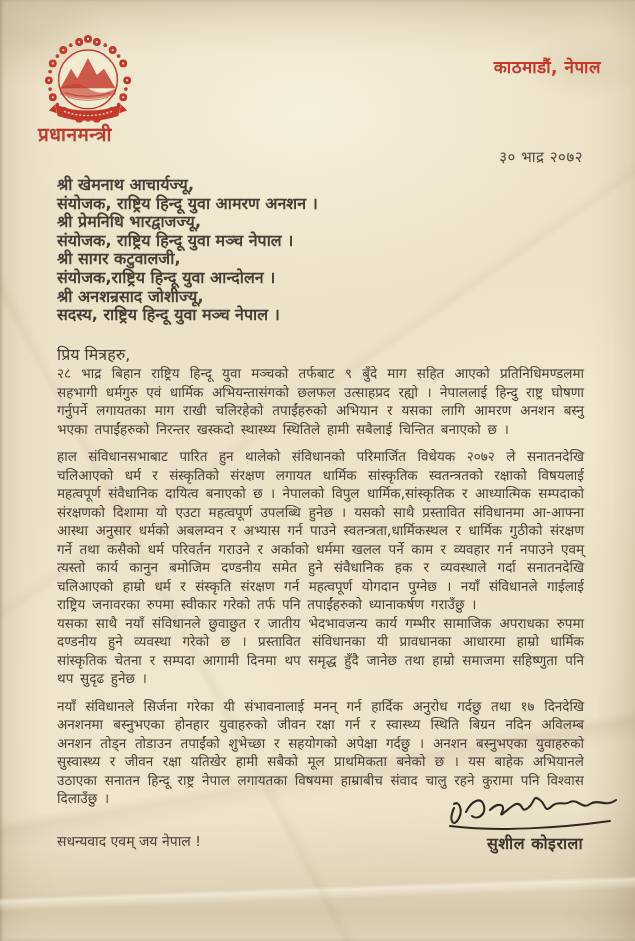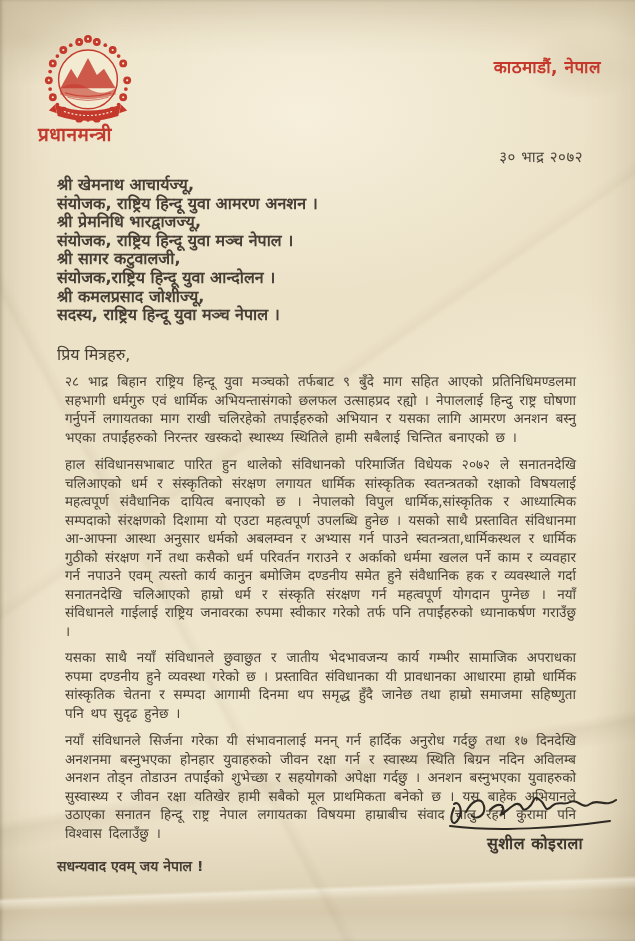--- a/index.html
+++ b/index.html
@@ -42,25 +42,25 @@
   .date-line{
     position:absolute;right:52px;top:146px;
     color:#51483d;font-size:15px;letter-spacing:.5px;
   }
 
   .content{position:absolute;left:57px;top:176px;width:527px;color:#473f35;}
   .recipients{font-size:16px;font-weight:bold;line-height:18.6px;}
   .recipients div{white-space:nowrap;}
   .salutation{margin-top:21px;font-size:16px;line-height:18.5px;}
   .body-para{
-    margin:8px;font-size:13.5px;line-height:18.5px;
+    margin:0;font-size:13.5px;line-height:18.5px;
     text-align:justify;word-spacing:2.5px;
   }
   .body-para.gap-after{margin-bottom:9px;}
-  .closing{margin-top:15px;font-size:14px;line-height:18.5px;font-weight:bold;}
+  .closing{margin-top:24px;font-size:14px;line-height:18.5px;}
 
   .signature{position:absolute;left:436px;top:778px;width:198px;text-align:center;}
   .signature-scrawl{display:block;margin:0 auto;}
   .signature-name{font-size:16px;font-weight:bold;color:#3d362d;margin-top:-4px;letter-spacing:.5px;}
 </style>
 </head>
 <body>
 
 <div class="page">
 
@@ -134,21 +134,21 @@
 
   <div class="content">
 
     <div class="recipients">
       <div>श्री खेमनाथ आचार्यज्यू,</div>
       <div>संयोजक, राष्ट्रिय हिन्दू युवा आमरण अनशन ।</div>
       <div>श्री प्रेमनिधि भारद्वाजज्यू,</div>
       <div>संयोजक, राष्ट्रिय हिन्दू युवा मञ्च नेपाल ।</div>
       <div>श्री सागर कटुवालजी,</div>
       <div>संयोजक,राष्ट्रिय हिन्दू युवा आन्दोलन ।</div>
-      <div>श्री कमलप्रसाद जोशीज्यू,</div>
+      <div>श्री अनशन्रसाद जोशीज्यू,</div>
       <div>सदस्य, राष्ट्रिय हिन्दू युवा मञ्च नेपाल ।</div>
     </div>
 
     <div class="salutation">प्रिय मित्रहरु,</div>
 
     <p class="body-para gap-after">२८ भाद्र बिहान राष्ट्रिय हिन्दू युवा मञ्चको तर्फबाट ९ बुँदे माग सहित आएको प्रतिनिधिमण्डलमा सहभागी धर्मगुरु एवं धार्मिक अभियन्तासंगको छलफल उत्साहप्रद रह्यो । नेपाललाई हिन्दु राष्ट्र घोषणा गर्नुपर्ने लगायतका माग राखी चलिरहेको तपाईंहरुको अभियान र यसका लागि आमरण अनशन बस्नु भएका तपाईंहरुको निरन्तर खस्कदो स्थास्थ्य स्थितिले हामी सबैलाई चिन्तित बनाएको छ ।</p>
     <p class="body-para">हाल संविधानसभाबाट पारित हुन थालेको संविधानको परिमार्जित विधेयक २०७२ ले सनातनदेखि चलिआएको धर्म र संस्कृतिको संरक्षण लगायत धार्मिक सांस्कृतिक स्वतन्त्रतको रक्षाको विषयलाई महत्वपूर्ण संवैधानिक दायित्व बनाएको छ । नेपालको विपुल धार्मिक,सांस्कृतिक र आध्यात्मिक सम्पदाको संरक्षणको दिशामा यो एउटा महत्वपूर्ण उपलब्धि हुनेछ । यसको साथै प्रस्तावित संविधानमा आ-आफ्ना आस्था अनुसार धर्मको अबलम्वन र अभ्यास गर्न पाउने स्वतन्त्रता,धार्मिकस्थल र धार्मिक गुठीको संरक्षण गर्ने तथा कसैको धर्म परिवर्तन गराउने र अर्काको धर्ममा खलल पर्ने काम र व्यवहार गर्न नपाउने एवम् त्यस्तो कार्य कानुन बमोजिम दण्डनीय समेत हुने संवैधानिक हक र व्यवस्थाले गर्दा सनातनदेखि चलिआएको हाम्रो धर्म र संस्कृति संरक्षण गर्न महत्वपूर्ण योगदान पुग्नेछ । नयाँ संविधानले गाईलाई राष्ट्रिय जनावरका रुपमा स्वीकार गरेको तर्फ पनि तपाईंहरुको ध्यानाकर्षण गराउँछु ।</p>
     <p class="body-para gap-after">यसका साथै नयाँ संविधानले छुवाछुत र जातीय भेदभावजन्य कार्य गम्भीर सामाजिक अपराधका रुपमा दण्डनीय हुने व्यवस्था गरेको छ । प्रस्तावित संविधानका यी प्रावधानका आधारमा हाम्रो धार्मिक सांस्कृतिक चेतना र सम्पदा आगामी दिनमा थप समृद्ध हुँदै जानेछ तथा हाम्रो समाजमा सहिष्णुता पनि थप सुदृढ हुनेछ ।</p>
     <p class="body-para">नयाँ संविधानले सिर्जना गरेका यी संभावनालाई मनन् गर्न हार्दिक अनुरोध गर्दछु तथा १७ दिनदेखि अनशनमा बस्नुभएका होनहार युवाहरुको जीवन रक्षा गर्न र स्वास्थ्य स्थिति बिग्रन नदिन अविलम्ब अनशन तोड्न तोडाउन तपाईंको शुभेच्छा र सहयोगको अपेक्षा गर्दछु । अनशन बस्नुभएका युवाहरुको सुस्वास्थ्य र जीवन रक्षा यतिखेर हामी सबैको मूल प्राथमिकता बनेको छ । यस बाहेक अभियानले उठाएका सनातन हिन्दू राष्ट्र नेपाल लगायतका विषयमा हाम्राबीच संवाद चालु रहने कुरामा पनि विश्वास दिलाउँछु ।</p>
 

